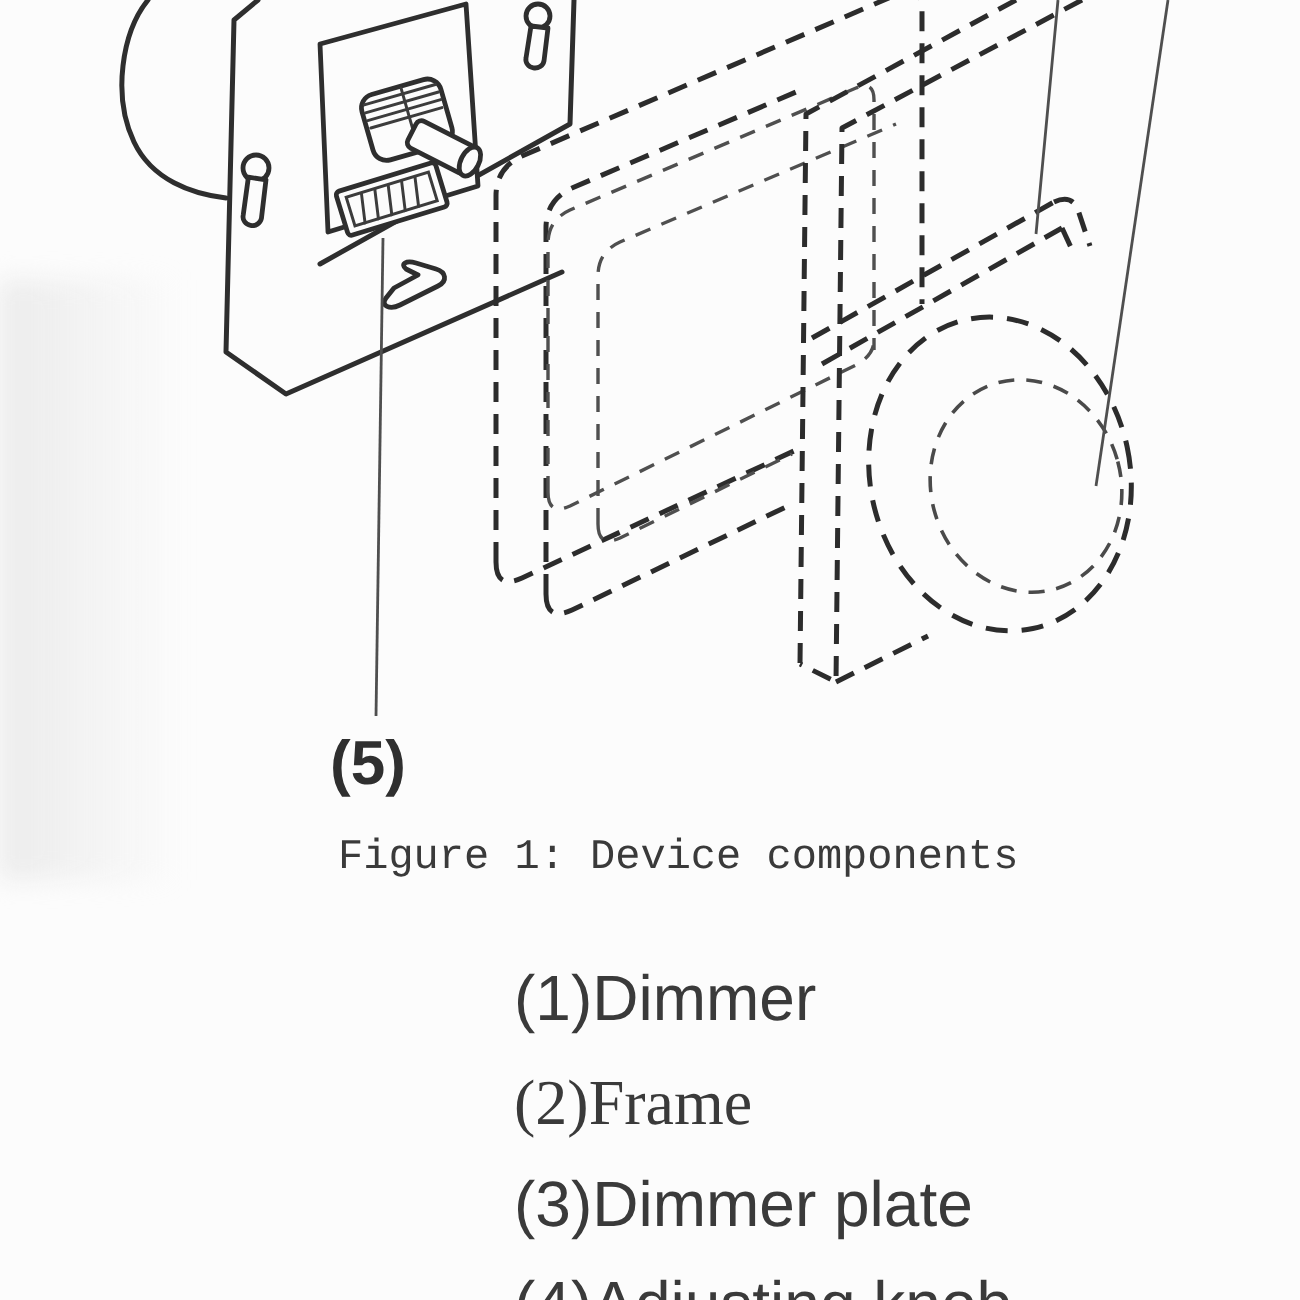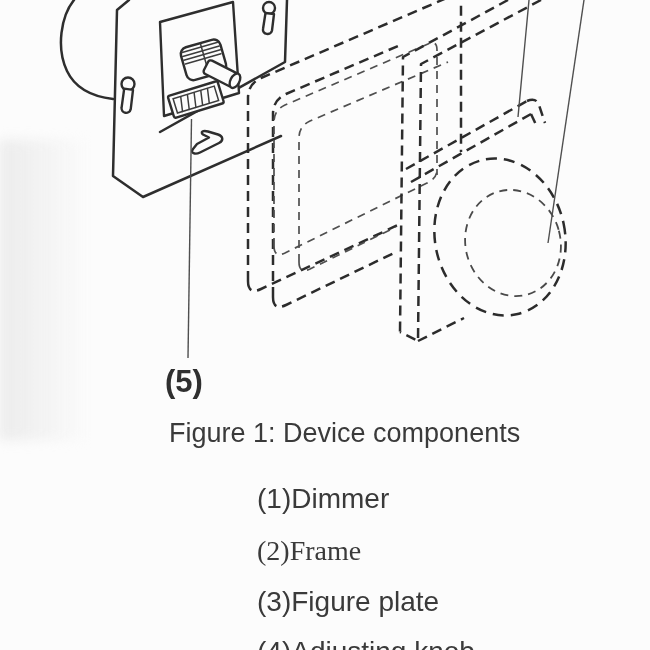--- a/index.html
+++ b/index.html
@@ -25,25 +25,25 @@
   .d2{fill:none;stroke:#4f4f4f;stroke-width:1.7;stroke-dasharray:8 6;stroke-linecap:butt;}
   .dknob{fill:none;stroke:#2c2c2c;stroke-width:2.5;stroke-dasharray:11 7;}
   .dknob2{fill:none;stroke:#4a4a4a;stroke-width:1.8;stroke-dasharray:8 6;}
   .leader{fill:none;stroke:#4f4f4f;stroke-width:1.4;}
   .callout{
     position:absolute;left:165px;top:364px;
     font-size:31px;font-weight:bold;color:#2f2f2f;letter-spacing:0px;
   }
   .caption{
     position:absolute;left:169px;top:418px;
-    font-size:27px;color:#3a3a3a;white-space:nowrap;
+    font-size:21px;color:#3a3a3a;white-space:nowrap;font-family:Liberation Mono, monospace;
   }
   .legend-item{
     position:absolute;left:257px;
-    font-size:28px;color:#3a3a3a;white-space:nowrap;line-height:34px;
+    font-size:32px;color:#3a3a3a;white-space:nowrap;line-height:34px;
   }
   .li-0{top:482px;} .li-1{top:534px;font-family:Liberation Serif, serif;} .li-2{top:585px;} .li-3{top:635px;}
 </style>
 </head>
 <body>
 
 <div class="stage">
 
   <div class="scan-shade"></div>
 
@@ -126,17 +126,17 @@
   </svg>
 
   <div class="callout">(5)</div>
 
   <div class="caption">Figure 1: Device components</div>
 
   <div class="legend-item li-0"><span>(1)</span><span>Dimmer</span></div>
 
   <div class="legend-item li-1"><span>(2)</span><span>Frame</span></div>
 
-  <div class="legend-item li-2"><span>(3)</span><span>Figure plate</span></div>
+  <div class="legend-item li-2"><span>(3)</span><span>Dimmer plate</span></div>
 
   <div class="legend-item li-3"><span>(4)</span><span>Adjusting knob</span></div>
 
 </div>
 
 </body></html>

